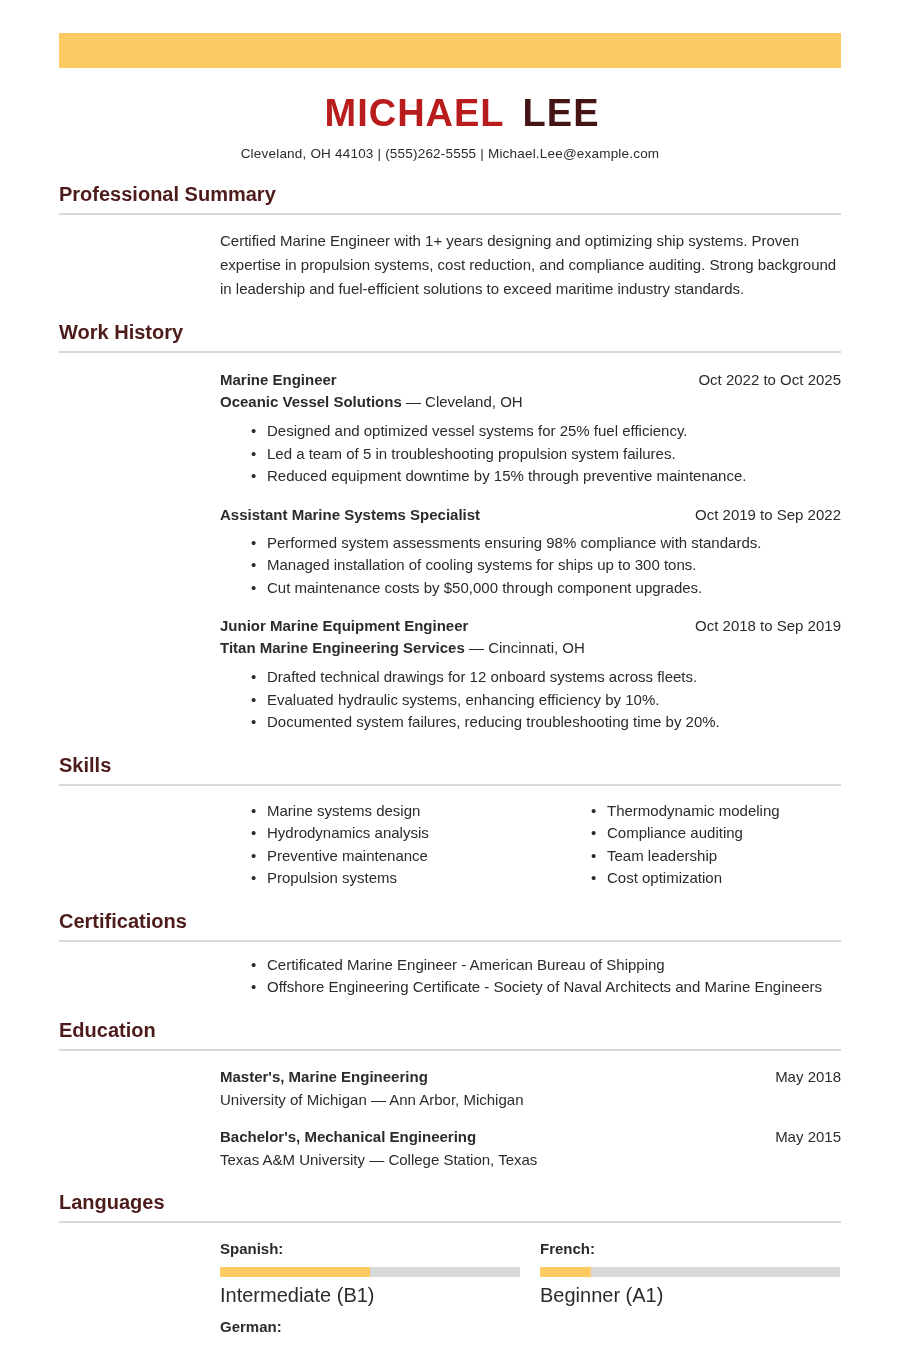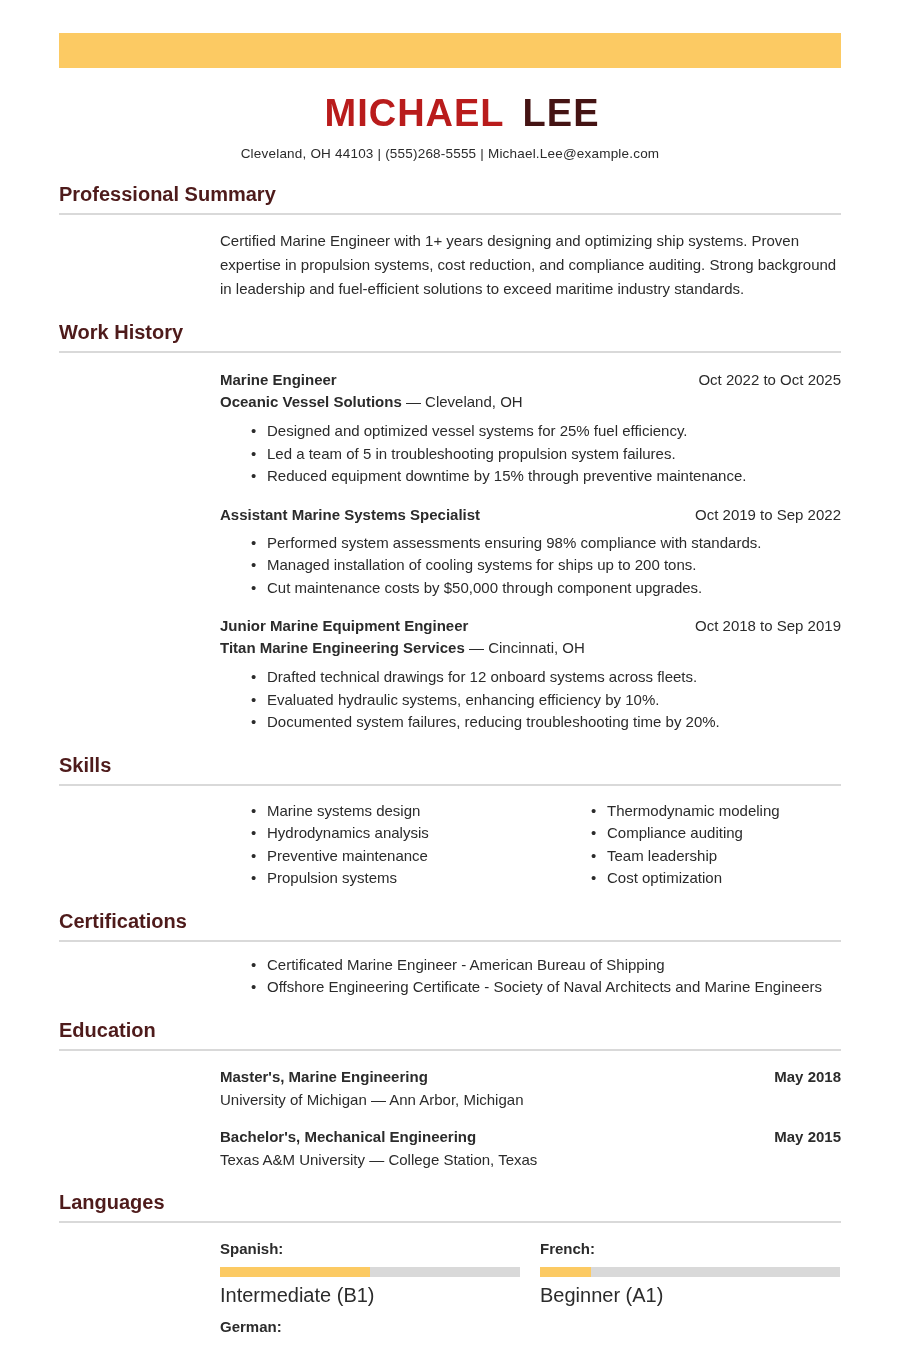--- a/index.html
+++ b/index.html
@@ -96,21 +96,21 @@
 
   .edu-entry { margin-top: 15px; }
   .edu-header {
     display: flex;
     justify-content: space-between;
     width: 621px;
     font-size: 15px;
     line-height: 21px;
   }
   .edu-degree { font-weight: 700; }
-  .edu-date { font-weight: 700; }
+  .edu-date { font-weight: 400; }
   .edu-school { font-size: 15px; line-height: 22px; margin-top: 2px; }
 
   .lang-grid {
     display: grid;
     grid-template-columns: 320px 320px;
     margin-top: 4px;
   }
   .lang-item { margin-top: 12px; }
   .lang-label { font-size: 15px; font-weight: 700; line-height: 20px; }
   .lang-bar-track {
@@ -128,21 +128,21 @@
 <body>
 
 <div class="page">
 
   <div class="banner"></div>
 
   <div class="header">
     <div class="name-line">
       <span class="name-first">MICHAEL</span><span class="name-last">LEE</span>
     </div>
-    <div class="contact-line">Cleveland, OH 44103 | (555)268-5555 | Michael.Lee@example.com</div>
+    <div class="contact-line">Cleveland, OH 44103 | (555)262-5555 | Michael.Lee@example.com</div>
   </div>
 
   <div class="section mt-sum">
     <div class="section-title">Professional Summary</div>
     <div class="indent">
       <p class="summary-text">Certified Marine Engineer with 1+ years designing and optimizing ship systems. Proven expertise in propulsion systems, cost reduction, and compliance auditing. Strong background in leadership and fuel-efficient solutions to exceed maritime industry standards.</p>
     </div>
   </div>
 
   <div class="section mt-work">
@@ -165,21 +165,21 @@
         </ul>
       </div>
 
       <div class="job">
         <div class="job-header">
           <span class="job-role">Assistant Marine Systems Specialist</span>
           <span class="job-dates">Oct 2019 to Sep 2022</span>
         </div>
         <ul class="bullets">
           <li>Performed system assessments ensuring 98% compliance with standards.</li>
-          <li>Managed installation of cooling systems for ships up to 200 tons.</li>
+          <li>Managed installation of cooling systems for ships up to 300 tons.</li>
           <li>Cut maintenance costs by $50,000 through component upgrades.</li>
         </ul>
       </div>
 
       <div class="job">
         <div class="job-header">
           <span class="job-role">Junior Marine Equipment Engineer</span>
           <span class="job-dates">Oct 2018 to Sep 2019</span>
         </div>
         <div class="company-line">

